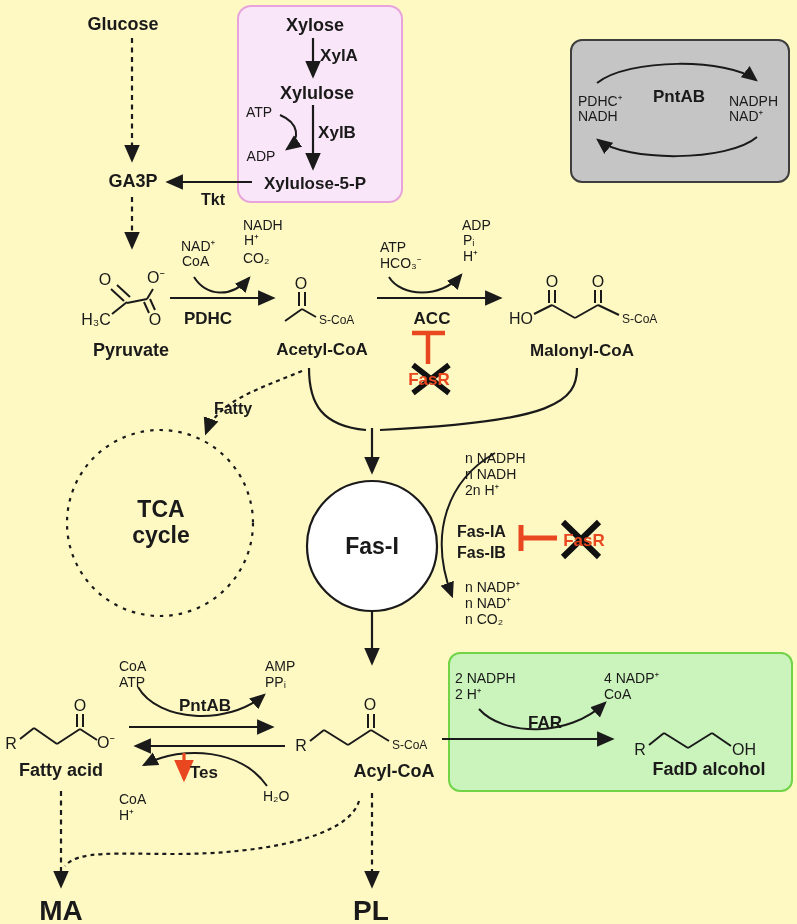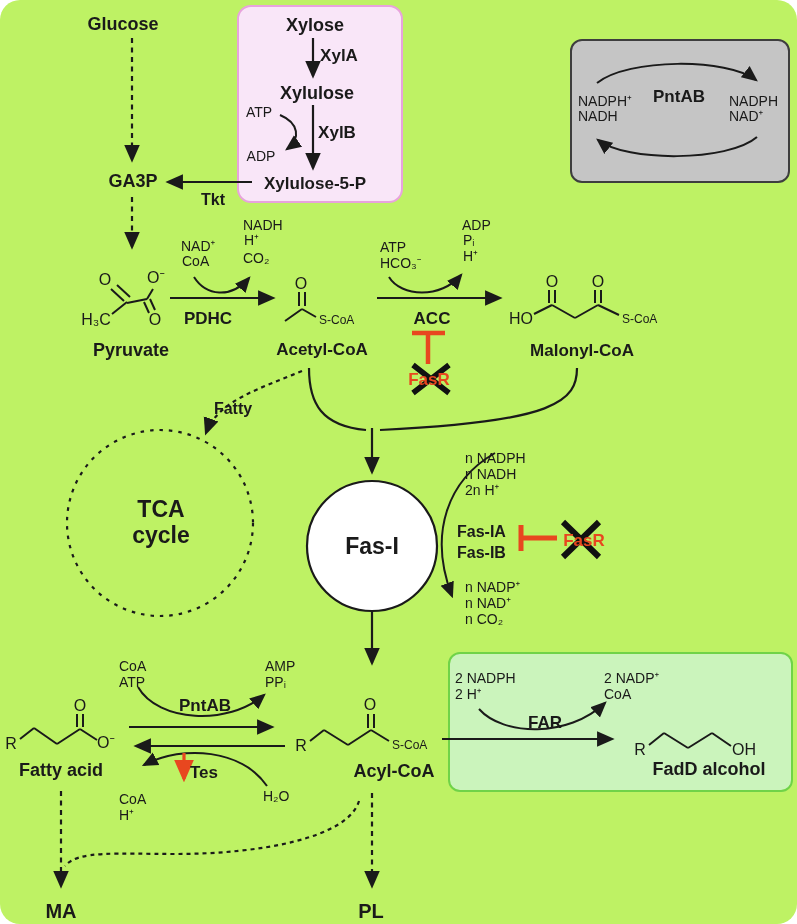--- a/index.html
+++ b/index.html
@@ -1,27 +1,27 @@
 <!DOCTYPE html>
 <html style="--accent-red: #E8471F; --ink: #1A1A1A; --pink-bg: #F9E6F8; --pink-border: #E8A3DC; --gray-bg: #C5C5C5; --gray-border: #3E3E3E; --green-bg: #CBF4BC; --green-border: #70D348;"><head>
 <meta charset="utf-8">
 <style>
   html,body{margin:0;padding:0;background:#fff;}
-  #canvas{position:relative;width:797px;height:924px;background:#bef264;overflow:hidden;
-          font-family:"Liberation Sans",sans-serif;color:var(--ink,#1a1a1a);border-radius:20px;}
+  #canvas{position:relative;width:797px;height:924px;background:#fef9c3;overflow:hidden;
+          font-family:"Liberation Sans",sans-serif;color:var(--ink,#1a1a1a);}
   .box{position:absolute;border-radius:14px;z-index:0;}
   #pink-box{left:237px;top:5px;width:162px;height:194px;background:var(--pink-bg);border:2px solid var(--pink-border);}
   #gray-box{left:570px;top:39px;width:216px;height:140px;background:var(--gray-bg);border:2.5px solid var(--gray-border);border-radius:12px;}
   #green-box{left:448px;top:652px;width:341px;height:136px;background:var(--green-bg);border:2.5px solid var(--green-border);border-radius:12px;}
   svg#lines{position:absolute;left:0;top:0;z-index:1;}
   .lb{position:absolute;z-index:3;white-space:nowrap;transform:translate(-50%,-50%);
       font-size:13.5px;line-height:1;color:var(--ink,#1a1a1a);}
   .la{transform:translate(0,-50%);}
   .b{font-weight:bold;}
-  .s20{font-size:20px}.s18{font-size:18px}.s17{font-size:17px}.s16{font-size:16px}
+  .s20{font-size:28px}.s18{font-size:18px}.s17{font-size:17px}.s16{font-size:16px}
   .s15{font-size:12px}.s14{font-size:14px}.s23{font-size:23px}
   .red{color:var(--accent-red);}
 </style>
 </head>
 <body>
 
 <div id="canvas">
 
   <div class="box" id="pink-box"></div>
   <div class="box" id="gray-box"></div>
@@ -110,21 +110,21 @@
   <span class="lb b s16" style="left:213px;top:200px">Tkt</span>
 
   <span class="lb b s18" style="left:315px;top:25px">Xylose</span>
   <span class="lb b s17" style="left:339px;top:55px">XylA</span>
   <span class="lb b s18" style="left:317px;top:93px">Xylulose</span>
   <span class="lb s14" style="left:259px;top:112px">ATP</span>
   <span class="lb b s17" style="left:337px;top:132px">XylB</span>
   <span class="lb s14" style="left:261px;top:156px">ADP</span>
   <span class="lb b s17" style="left:315px;top:183px">Xylulose-5-P</span>
 
-  <span class="lb la s14" style="left:578px;top:101px">NADPH⁺</span>
+  <span class="lb la s14" style="left:578px;top:101px">PDHC⁺</span>
   <span class="lb la s14" style="left:578px;top:116px">NADH</span>
   <span class="lb b s17" style="left:679px;top:96px">PntAB</span>
   <span class="lb la s14" style="left:729px;top:101px">NADPH</span>
   <span class="lb la s14" style="left:729px;top:116px">NAD⁺</span>
 
   <span class="lb la s14" style="left:181px;top:246px">NAD⁺</span>
   <span class="lb la s14" style="left:182px;top:261px">CoA</span>
   <span class="lb la s14" style="left:243px;top:225px">NADH</span>
   <span class="lb la s14" style="left:244px;top:240px">H⁺</span>
   <span class="lb la s14" style="left:243px;top:258px">CO₂</span>
@@ -163,21 +163,21 @@
   <span class="lb la s14" style="left:265px;top:682px">PPᵢ</span>
   <span class="lb b s18" style="left:61px;top:770px">Fatty acid</span>
   <span class="lb b s17" style="left:204px;top:772px">Tes</span>
   <span class="lb la s14" style="left:119px;top:799px">CoA</span>
   <span class="lb la s14" style="left:119px;top:815px">H⁺</span>
   <span class="lb la s14" style="left:263px;top:796px">H₂O</span>
   <span class="lb b s18" style="left:394px;top:771px">Acyl-CoA</span>
 
   <span class="lb la s14" style="left:455px;top:678px">2 NADPH</span>
   <span class="lb la s14" style="left:455px;top:694px">2 H⁺</span>
-  <span class="lb la s14" style="left:604px;top:678px">2 NADP⁺</span>
+  <span class="lb la s14" style="left:604px;top:678px">4 NADP⁺</span>
   <span class="lb la s14" style="left:604px;top:694px">CoA</span>
   <span class="lb b s17" style="left:545px;top:722px">FAR</span>
   <span class="lb b s18" style="left:709px;top:769px">FadD alcohol</span>
 
   <span class="lb b s20" style="left:61px;top:911px">MA</span>
   <span class="lb b s20" style="left:371px;top:911px">PL</span>
 
   <span class="lb s16" style="left:105px;top:280px">O</span>
   <span class="lb s16" style="left:156px;top:278px">O⁻</span>
   <span class="lb s16" style="left:96px;top:320px">H₃C</span>

